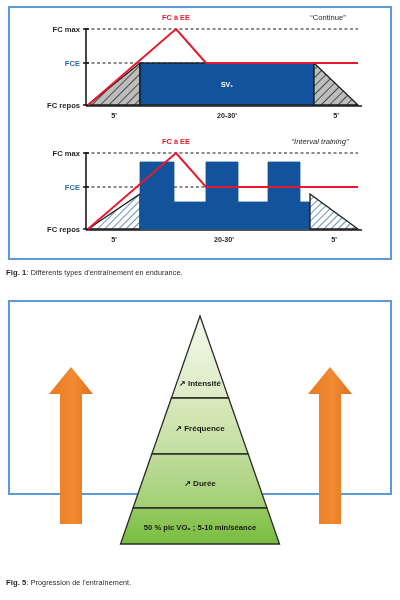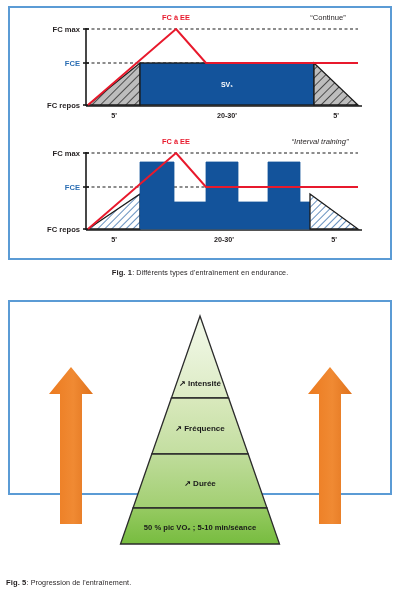--- a/index.html
+++ b/index.html
@@ -27,21 +27,21 @@
     left:6px;
     width:388px;
     font-size:7.2px;
     color:#231f20;
     letter-spacing:.1px;
   }
   .caption .fignum{
     font-weight:bold;
     font-size:7.6px;
   }
-  #caption-fig1{top:268px;text-align:center;}
+  #caption-fig1{top:268px;}
   #caption-fig2{top:578px;}
 
   svg{display:block;}
 
   .axlabel{font-family:"Liberation Sans",sans-serif;font-size:7.6px;fill:#231f20;font-weight:bold;}
   .axlabel.blue{fill:#2a6db3;}
   .ticklabel{font-family:"Liberation Sans",sans-serif;font-size:7.2px;fill:#231f20;font-weight:bold;}
   .redlabel{font-family:"Liberation Sans",sans-serif;font-size:7.4px;fill:#e8192c;font-weight:bold;}
   .titlelabel{font-family:"Liberation Sans",sans-serif;font-size:7.6px;fill:#231f20;}
   .titlelabel.ital{font-style:italic;}

